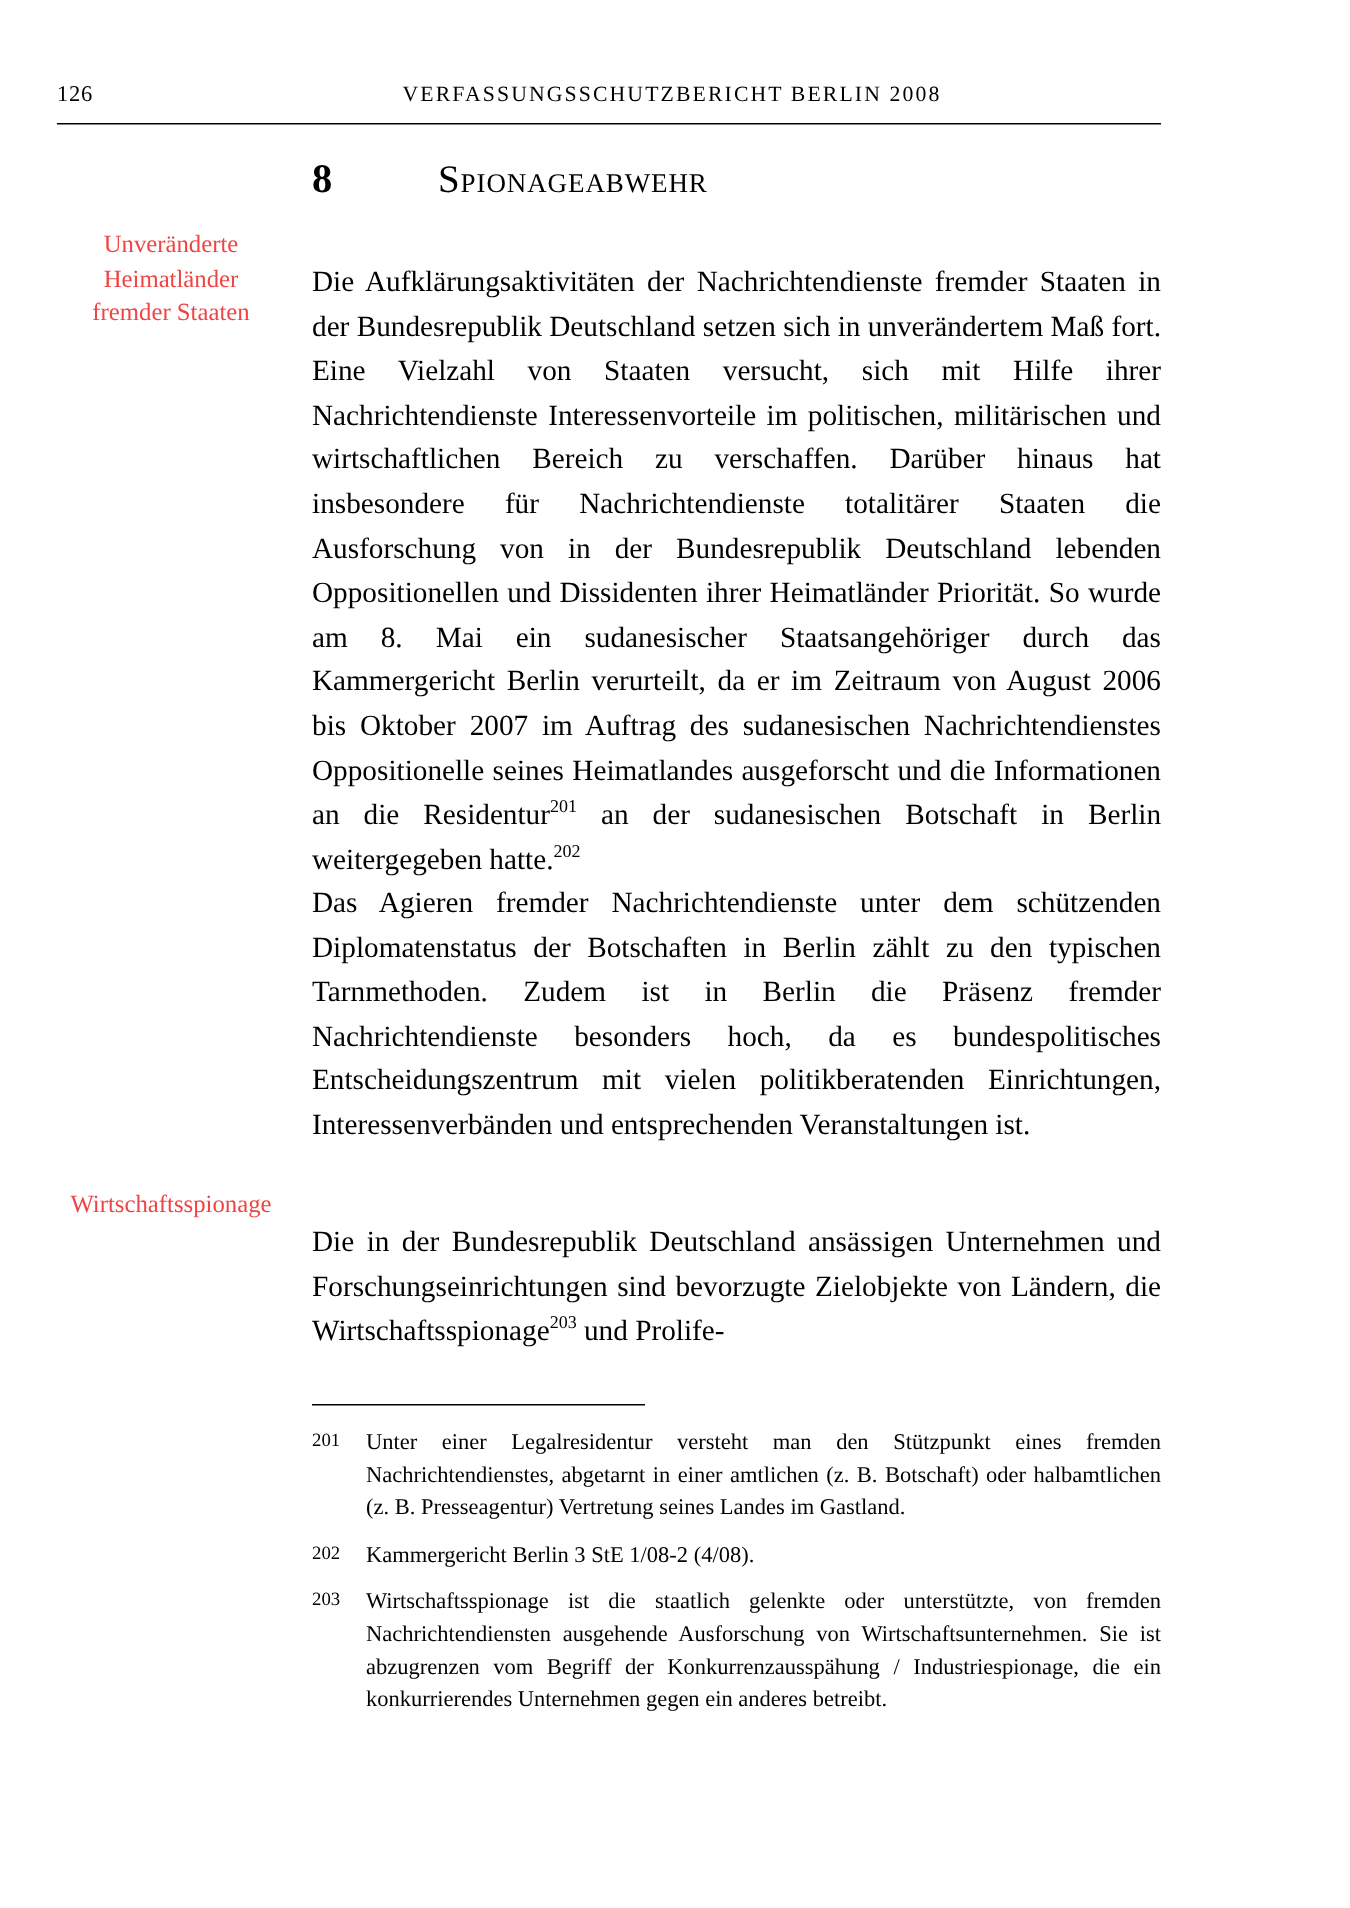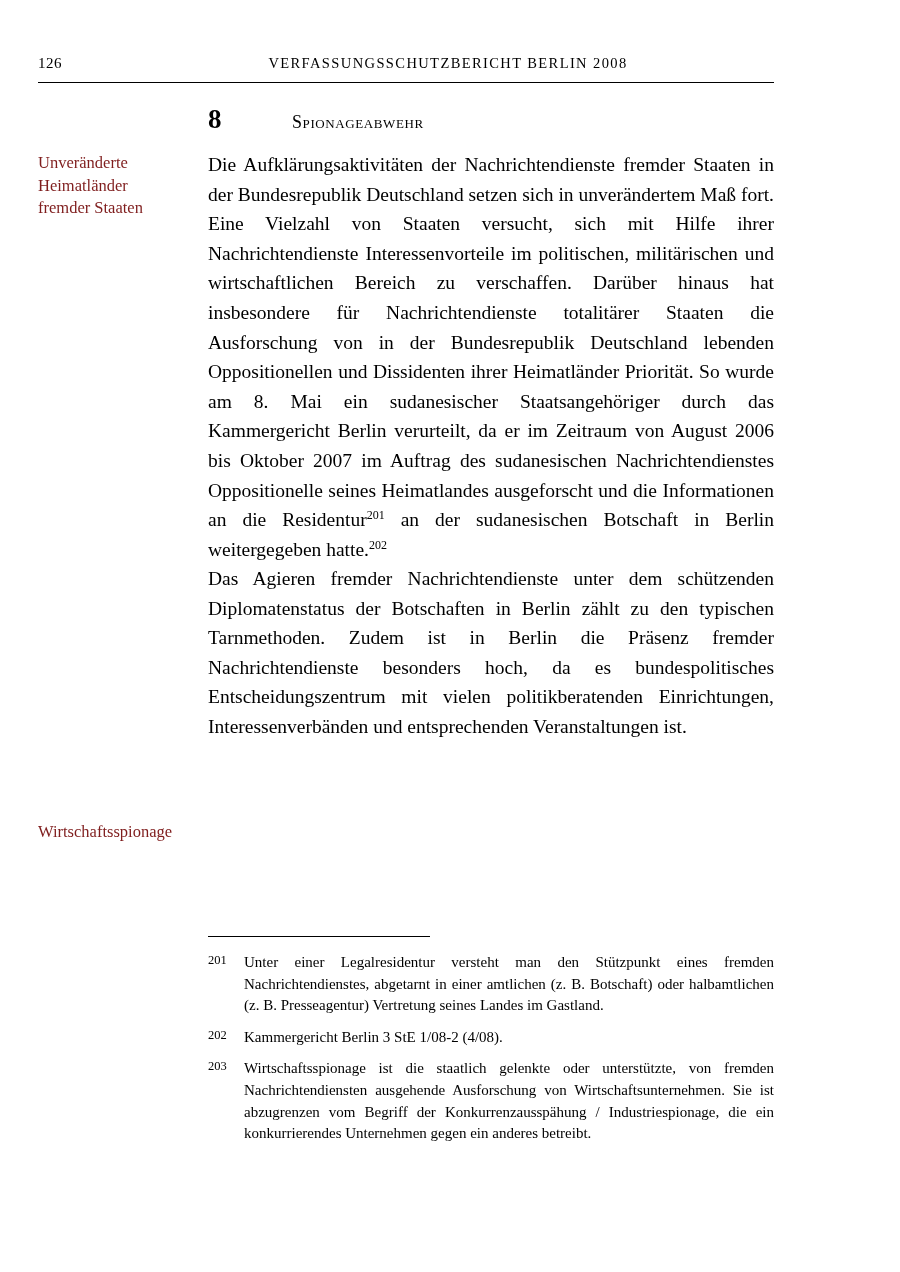--- a/index.html
+++ b/index.html
@@ -63,53 +63,54 @@
     width: 566px;
     display: flex;
     align-items: baseline;
   }
   .chapter-num {
     font-size: 27px;
     font-weight: bold;
     width: 84px;
   }
   .chapter-title {
-    font-size: 18px;
+    font-size: 26px;
     letter-spacing: 0.6px;
     font-variant: small-caps;
     text-transform: capitalize;
   }
 
   
   .col {
     position: absolute;
     left: 208px;
     width: 566px;
+    margin-top: 24px;
   }
   .para {
     font-size: 19.5px;
     line-height: 29.6px;
     text-align: justify;
     text-justify: inter-word;
     margin: 0;
     hyphens: manual;
   }
   .para sup {
     font-size: 12px;
     vertical-align: super;
     line-height: 0;
   }
 
   
   .marginnote {
     position: absolute;
     left: 38px;
     width: 152px;
-    text-align: left;
-    color: #7f1d1d;
+    text-align: center;
+    color: #ef4444;
     font-size: 16.5px;
     line-height: 22.5px;
   }
 
   
   .fn-rule {
     position: absolute;
     left: 208px;
     top: 936px;
     width: 222px;
@@ -164,24 +165,27 @@
 
   <div class="col" style="top:150px;">
     <p class="para"><span>Die Aufklärungsaktivitäten der Nachrichtendienste fremder Staaten in der Bundesrepublik Deutschland setzen sich in unverändertem Maß fort. Eine Vielzahl von Staaten versucht, sich mit Hilfe ihrer Nachrichtendienste Interessenvorteile im politischen, militärischen und wirtschaftlichen Bereich zu verschaffen. Darüber hinaus hat insbesondere für Nachrichtendienste totalitärer Staaten die Ausforschung von in der Bundesrepublik Deutschland lebenden Oppositionellen und Dissidenten ihrer Heimatländer Priorität. So wurde am 8. Mai ein sudanesischer Staatsangehöriger durch das Kammergericht Berlin verurteilt, da er im Zeitraum von August 2006 bis Oktober 2007 im Auftrag des sudanesischen Nachrichtendienstes Oppositionelle seines Heimatlandes ausgeforscht und die Informationen an die Residentur</span><sup>201</sup><span> an der sudanesischen Botschaft in Berlin weitergegeben hatte.</span><sup>202</sup></p>
   </div>
 
 
   <div class="col" style="top:564px;">
     <p class="para">Das Agieren fremder Nachrichtendienste unter dem schützenden Diplomatenstatus der Botschaften in Berlin zählt zu den typischen Tarnmethoden. Zudem ist in Berlin die Präsenz fremder Nachrichtendienste besonders hoch, da es bundespolitisches Entscheidungszentrum mit vielen politikberatenden Einrichtungen, Interessenverbänden und entsprechenden Veranstaltungen ist.</p>
   </div>
 
-  <div class="marginnote" style="top:792px;margin-top:29px;">
+  <div class="marginnote" style="top:792px;">
     <div>Wirtschaftsspionage</div>
   </div>
 
+  <div class="col" style="top:790px;">
+    <p class="para"><span>Die in der Bundesrepublik Deutschland ansässigen Unternehmen und Forschungseinrichtungen sind bevorzugte Zielobjekte von Ländern, die Wirtschaftsspionage</span><sup>203</sup><span> und Prolife-</span></p>
+  </div>
 
   <div class="fn-rule"></div>
 
   <div class="footnotes">
     <div class="fn">
       <div class="fn-mark">201</div>
       <div class="fn-text">Unter einer Legalresidentur versteht man den Stützpunkt eines fremden Nachrichtendienstes, abgetarnt in einer amtlichen (z. B. Botschaft) oder halbamtlichen (z. B. Presseagentur) Vertretung seines Landes im Gastland.</div>
     </div>
     <div class="fn">
       <div class="fn-mark">202</div>

